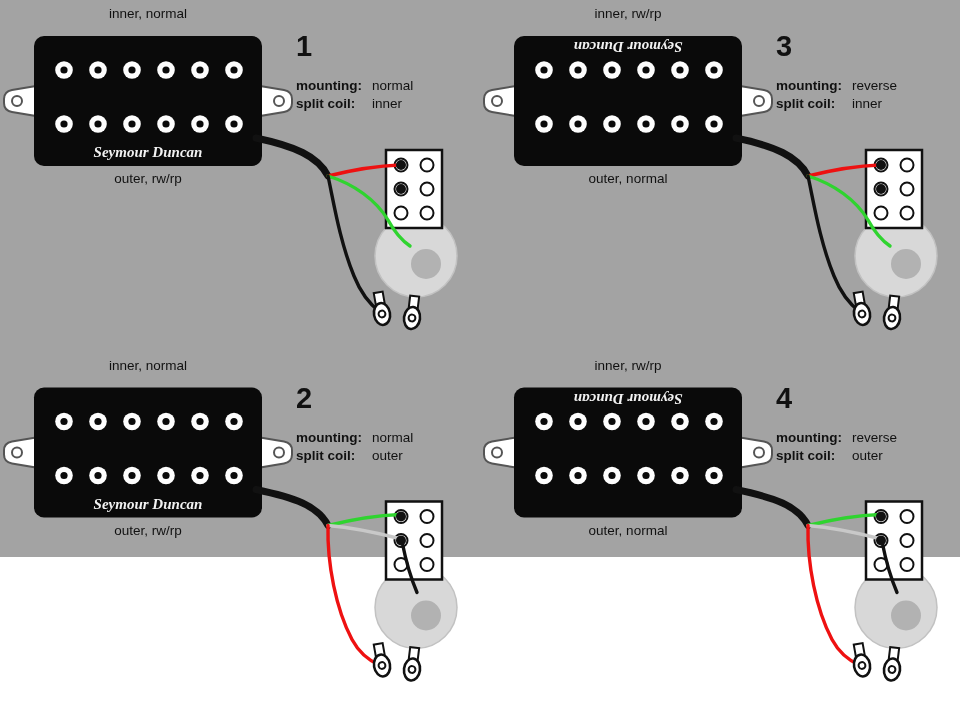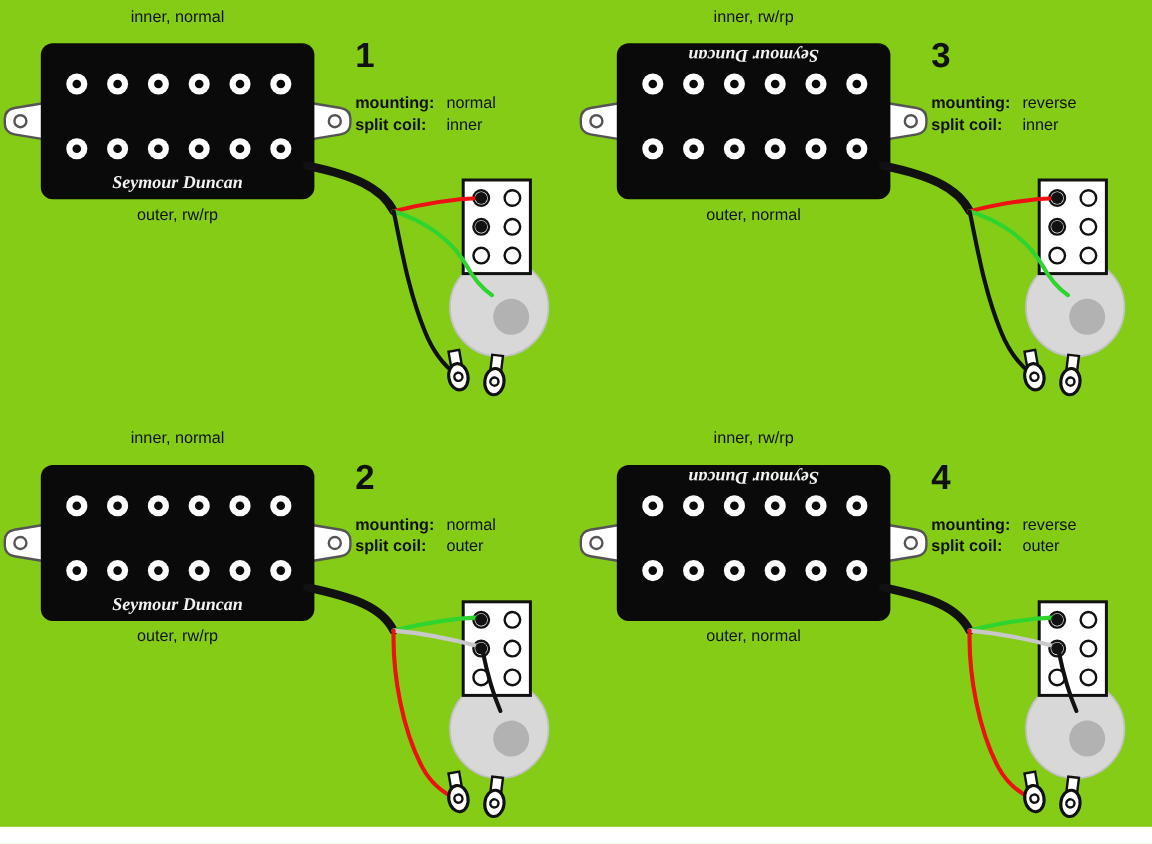--- a/index.html
+++ b/index.html
@@ -1,17 +1,17 @@
 <!DOCTYPE html>
 <html><head>
 <meta charset="utf-8">
 <style>
   * { margin:0; padding:0; box-sizing:border-box; }
   html,body { width:960px; height:703px; background:#ffffff; font-family:"Liberation Sans", sans-serif; }
-  .grid { display:grid; grid-template-columns:480px 480px; grid-template-rows:351px 352px; width:960px; height:689px; background:#84cc16; }
+  .grid { display:grid; grid-template-columns:480px 480px; grid-template-rows:351px 352px; width:960px; height:557px; background:#a3a3a3; }
   svg.cell { display:block; }
   .lbl        { font-family:"Liberation Sans",sans-serif; font-size:13.5px; fill:#111; }
   .num        { font-family:"Liberation Sans",sans-serif; font-size:29px; font-weight:bold; fill:#111; }
   .spec-label { font-family:"Liberation Sans",sans-serif; font-size:13.5px; font-weight:bold; fill:#111; }
   .spec-value { font-family:"Liberation Sans",sans-serif; font-size:13.5px; fill:#111; }
   .brand      { font-family:"Liberation Serif",serif; font-size:15px; font-style:italic; font-weight:bold; fill:#f2f2f2; }
   .wire  { fill:none; stroke-width:3.4; stroke-linecap:round; }
   .cable { fill:none; stroke-width:7;  stroke-linecap:round; }
 </style>
 </head>

